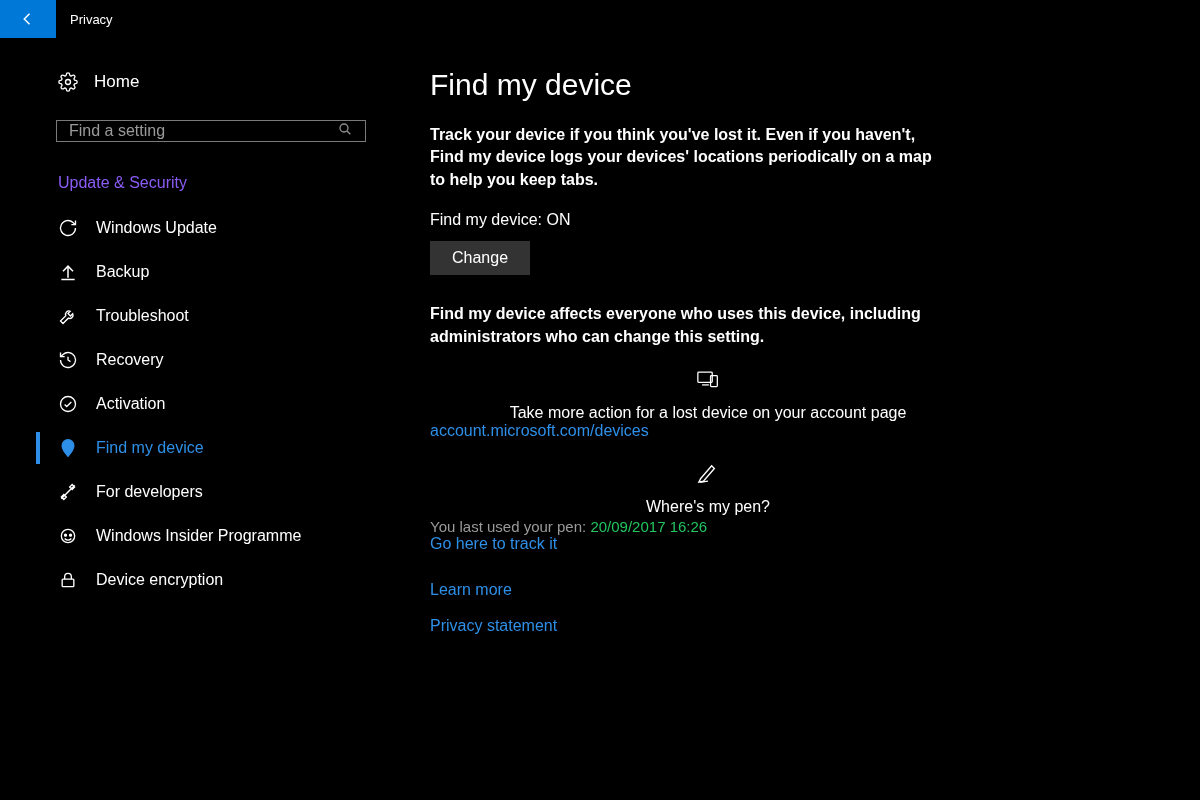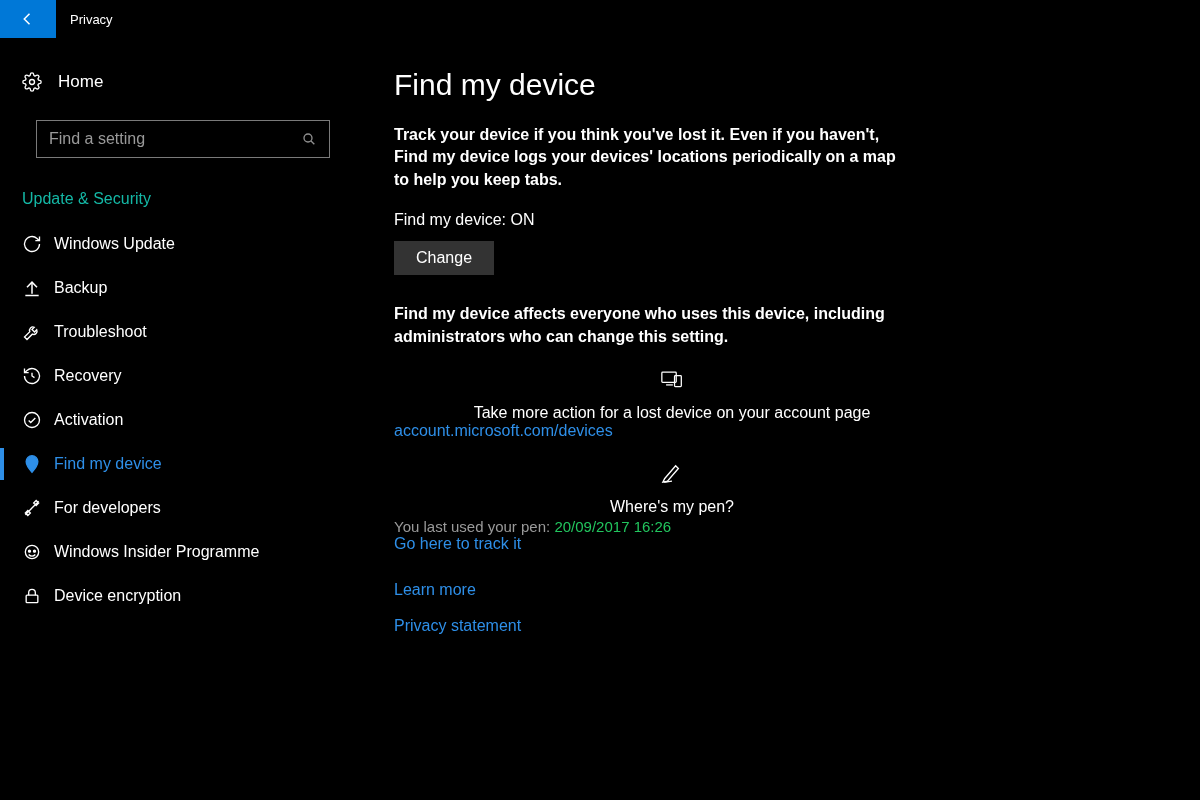--- a/index.html
+++ b/index.html
@@ -33,64 +33,64 @@
     align-items: center;
     padding-left: 14px;
     font-size: 13px;
     color: #fff;
   }
   
   .body {
     flex: 1;
     display: flex;
     min-height: 0;
+    padding-left: 36px;
   }
   .sidebar {
     width: 350px;
     padding-top: 28px;
     display: flex;
     flex-direction: column;
   }
   .home-row {
     display: flex;
     align-items: center;
     gap: 16px;
     padding: 6px 0 6px 22px;
     margin-bottom: 22px;
     cursor: pointer;
   }
   .home-row .icon { width: 20px; height: 20px; display:flex; align-items:center; justify-content:center; }
   .home-row .label { font-size: 17px; }
   .search-wrap {
-    margin: 0 20px 24px 36px;
+    margin: 0 20px 24px 20px;
     border: 1px solid #7a7a7a;
-    height: 38px;
-    display: flex;
-    align-items: center;
+    height: 22px;
+    display: flex;
     padding: 0 12px;
   }
   .search-wrap input {
     flex: 1;
     background: transparent;
     border: none;
     outline: none;
     color: #bfbfbf;
     font-size: 16px;
   }
   .search-wrap input::placeholder { color: #9a9a9a; }
   .search-wrap .sicon { width: 16px; height: 16px; opacity: .75; }
   .category {
-    color: #14b8a6;
+    color: #8b5cf6;
     font-size: 16px;
     padding: 8px 0 14px 22px;
   }
   .nav-item {
     display: flex;
     align-items: center;
-    gap: 12px;
+    gap: 18px;
     padding: 12px 0 12px 22px;
     font-size: 16px;
     color: #fff;
     cursor: pointer;
     position: relative;
   }
   .nav-item.selected {
     color: #2e8fe8;
   }
   .nav-item.selected::before {

